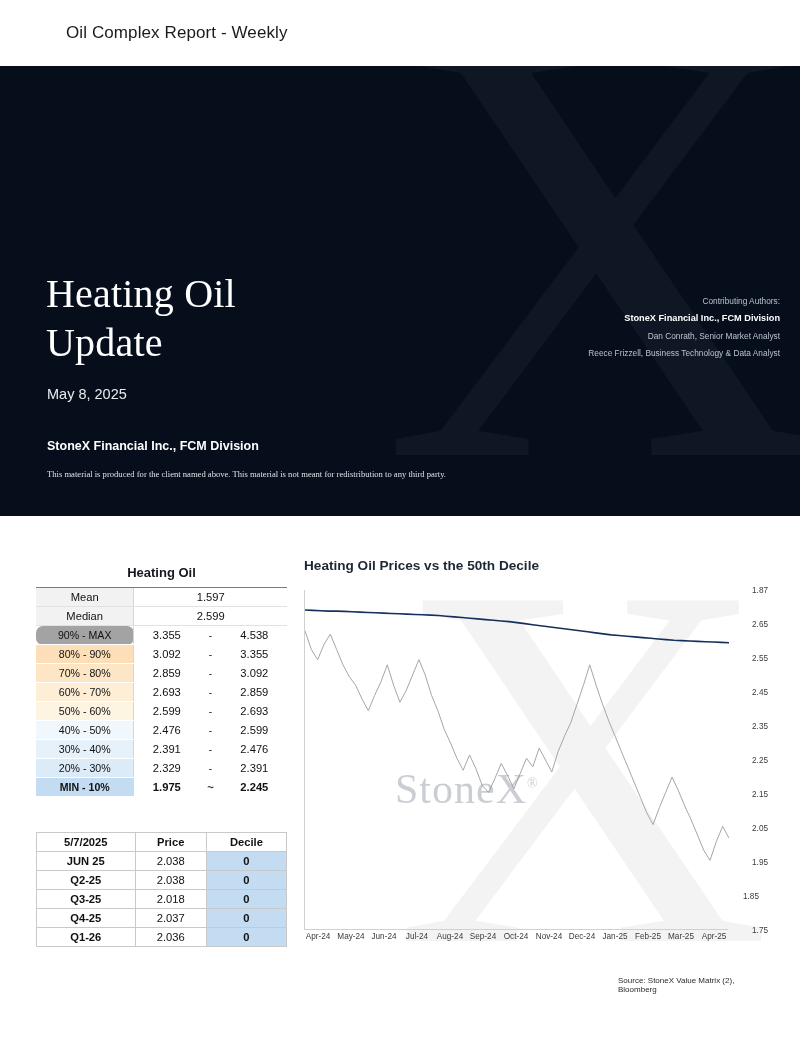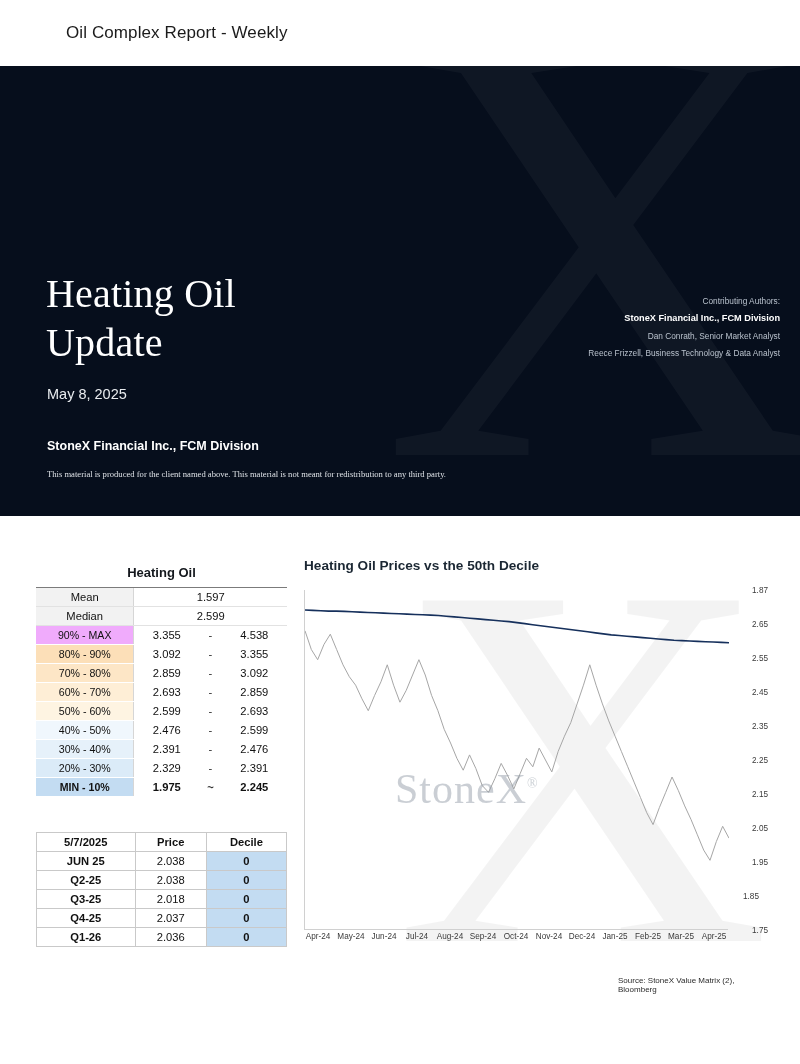--- a/index.html
+++ b/index.html
@@ -166,21 +166,21 @@
     border-right: 1px solid #d6d6d6;
   }
   .val-cell { text-align: center; width: 64px; }
   .dash-cell { text-align: center; width: 22px; color: #333; }
   .val2-cell { text-align: center; width: 64px; }
   .row-mean td, .row-median td {
     border-bottom: 1px solid #e2e2e2;
   }
   .row-mean .lbl-cell, .row-median .lbl-cell { background: #f2f2f2; }
   .row-median td.span2 { text-align: center; }
-  .orange-1 { background: #f0abfc; }
+  .orange-1 { background: #a3a3a3; border-radius: 7px; }
   .orange-2 { background: #fcdfb8; }
   .orange-3 { background: #fde6c6; }
   .orange-4 { background: #feeed6; }
   .orange-5 { background: #fef4e2; }
   .blue-1 { background: #c3dcf2; }
   .blue-2 { background: #cfe4f5; }
   .blue-3 { background: #dbebf8; }
   .blue-4 { background: #e6f1fa; }
   .blue-5 { background: #f0f7fd; }
   .divider-row td { border-bottom: 2px solid #16305c; }

